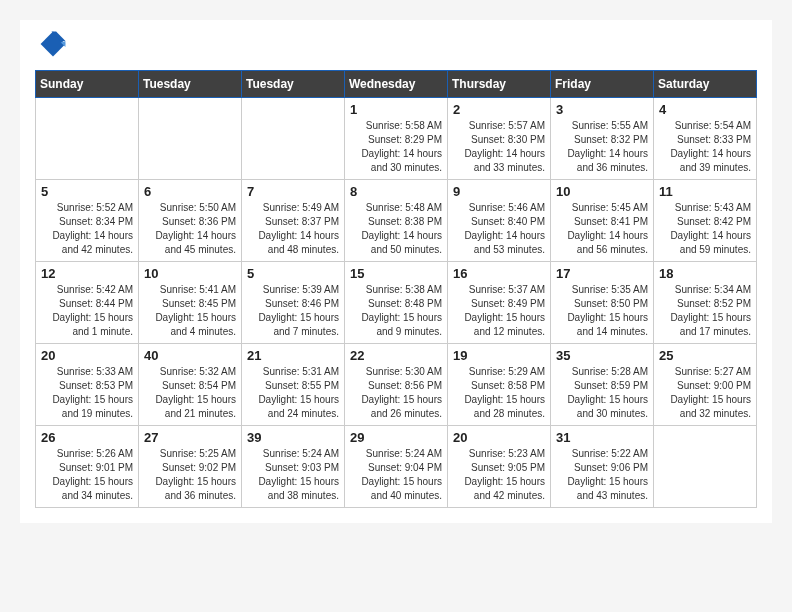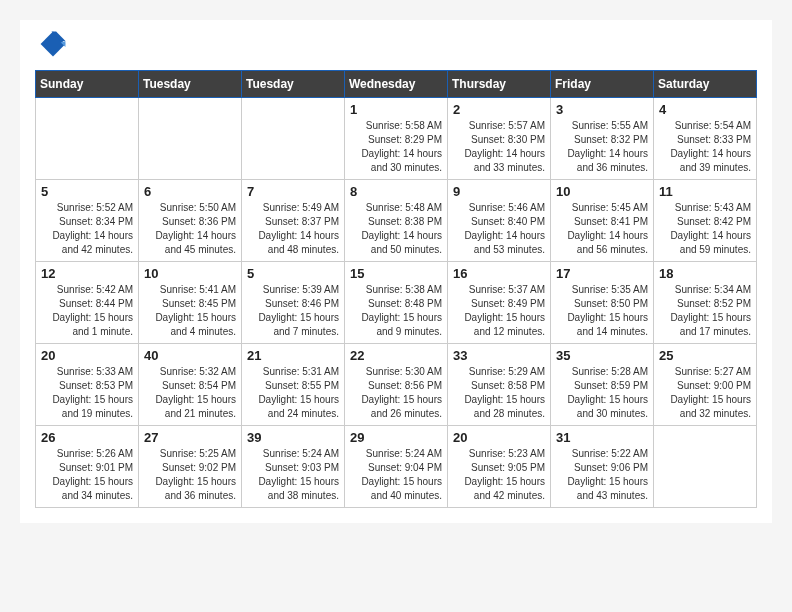--- a/index.html
+++ b/index.html
@@ -223,21 +223,21 @@
           </td>
           <td>
             <span class="day-num">21</span>
             <div class="cell-info">Sunrise: 5:31 AM<br>Sunset: 8:55 PM<br>Daylight: 15 hours<br>and 24 minutes.</div>
           </td>
           <td>
             <span class="day-num">22</span>
             <div class="cell-info">Sunrise: 5:30 AM<br>Sunset: 8:56 PM<br>Daylight: 15 hours<br>and 26 minutes.</div>
           </td>
           <td>
-            <span class="day-num">33</span>
+            <span class="day-num">19</span>
             <div class="cell-info">Sunrise: 5:29 AM<br>Sunset: 8:58 PM<br>Daylight: 15 hours<br>and 28 minutes.</div>
           </td>
           <td>
             <span class="day-num">35</span>
             <div class="cell-info">Sunrise: 5:28 AM<br>Sunset: 8:59 PM<br>Daylight: 15 hours<br>and 30 minutes.</div>
           </td>
           <td>
             <span class="day-num">25</span>
             <div class="cell-info">Sunrise: 5:27 AM<br>Sunset: 9:00 PM<br>Daylight: 15 hours<br>and 32 minutes.</div>
           </td>

